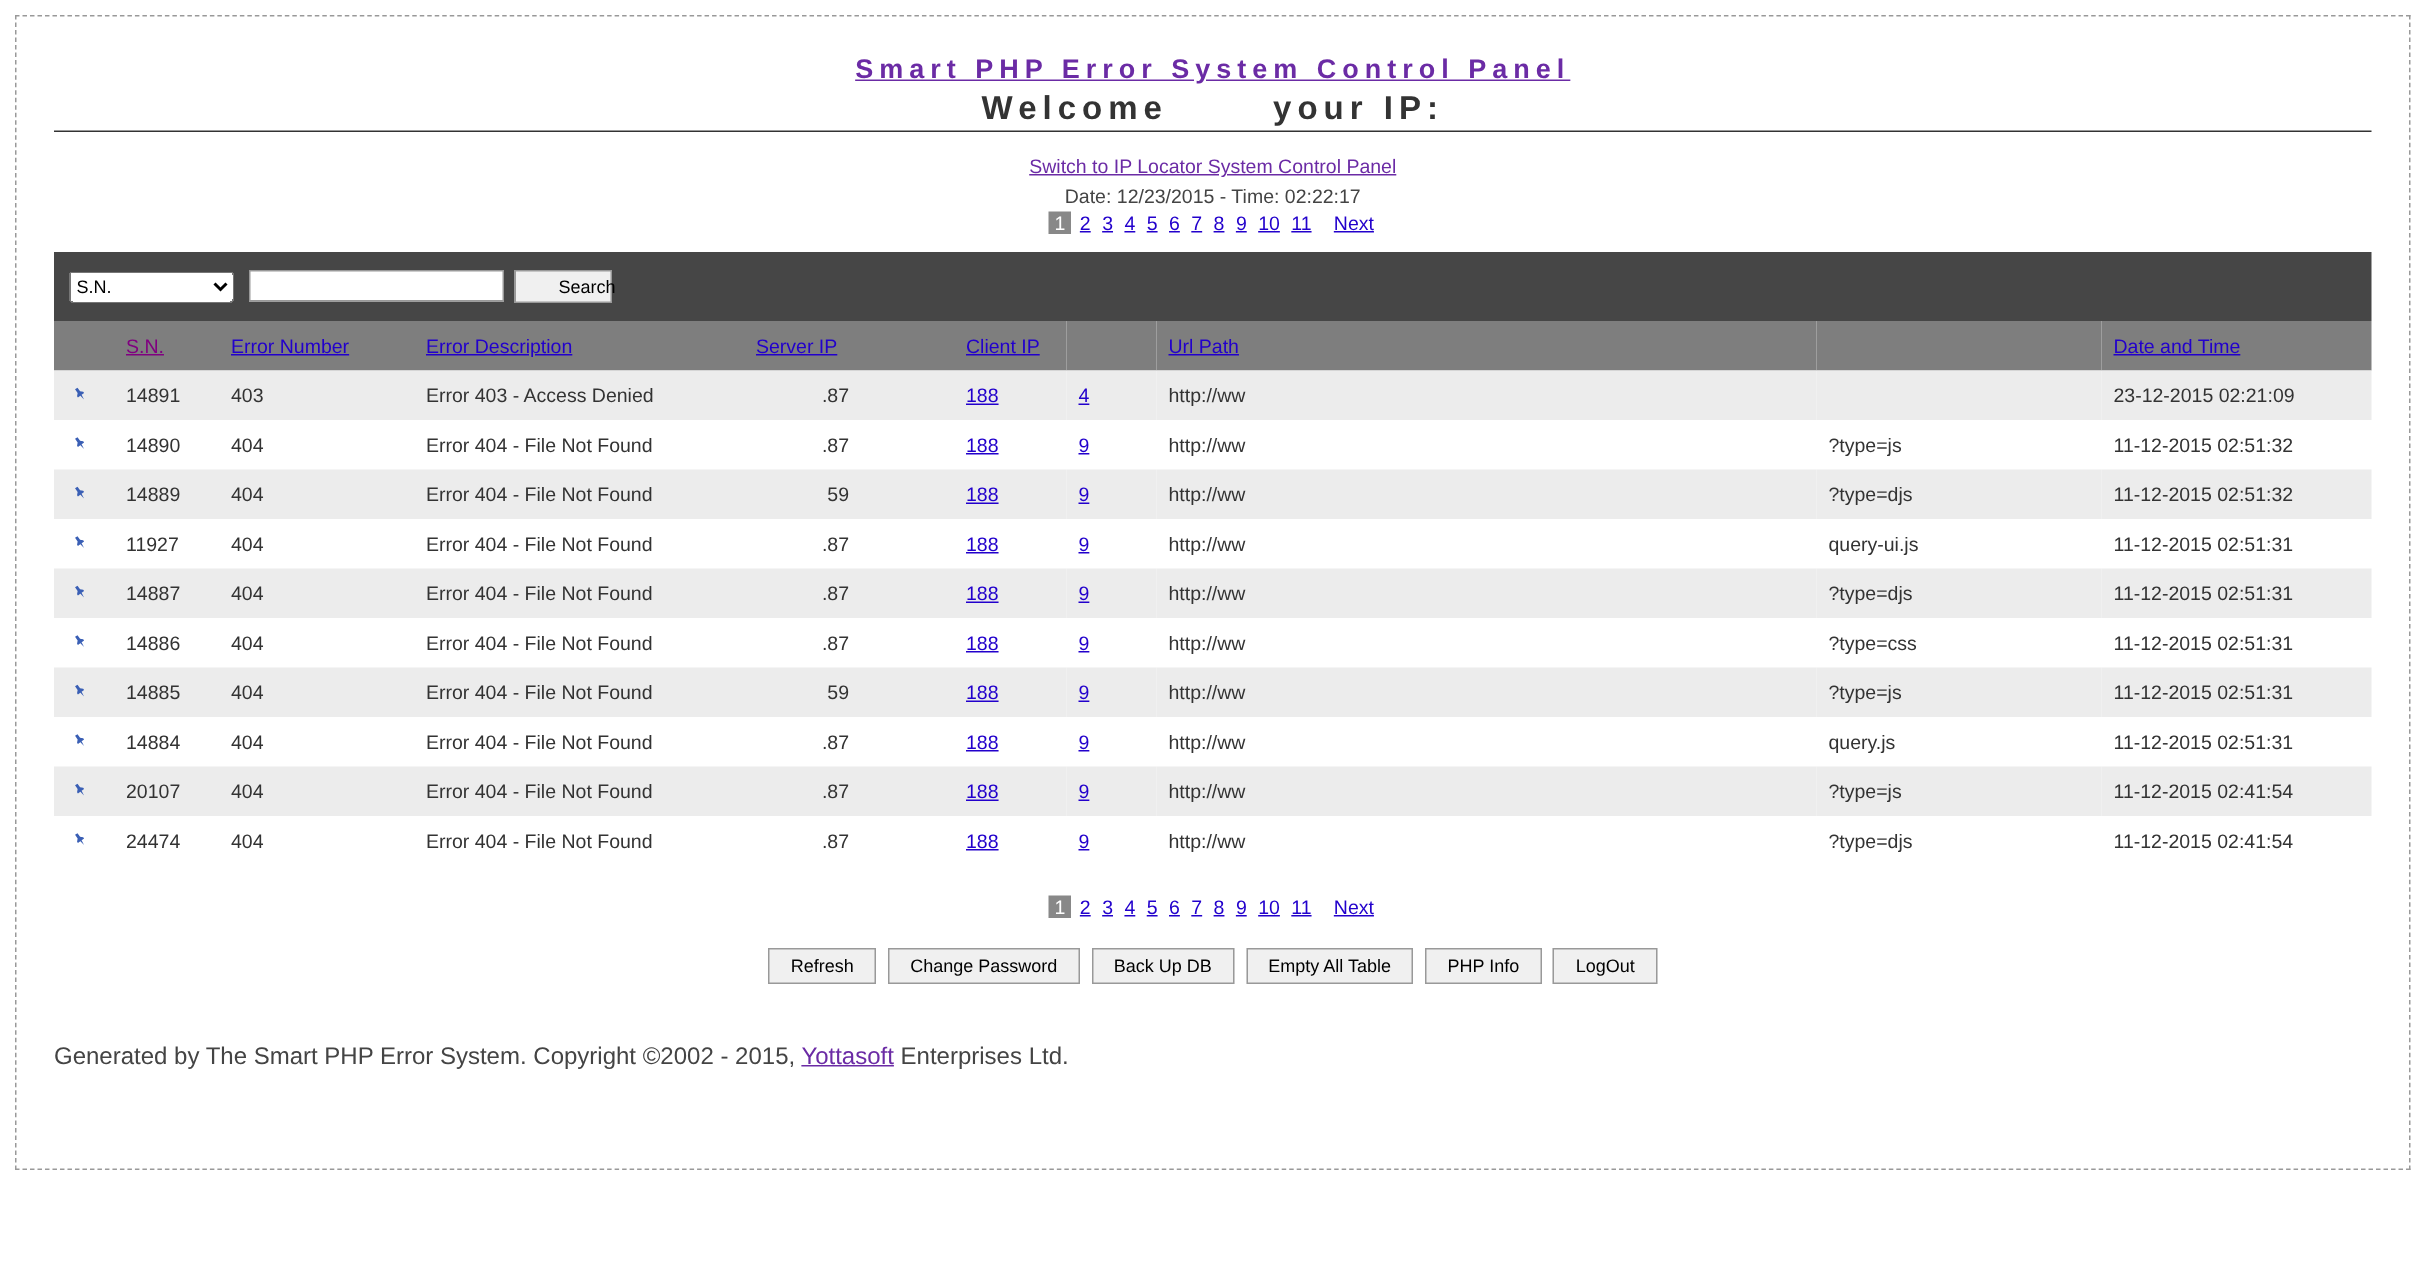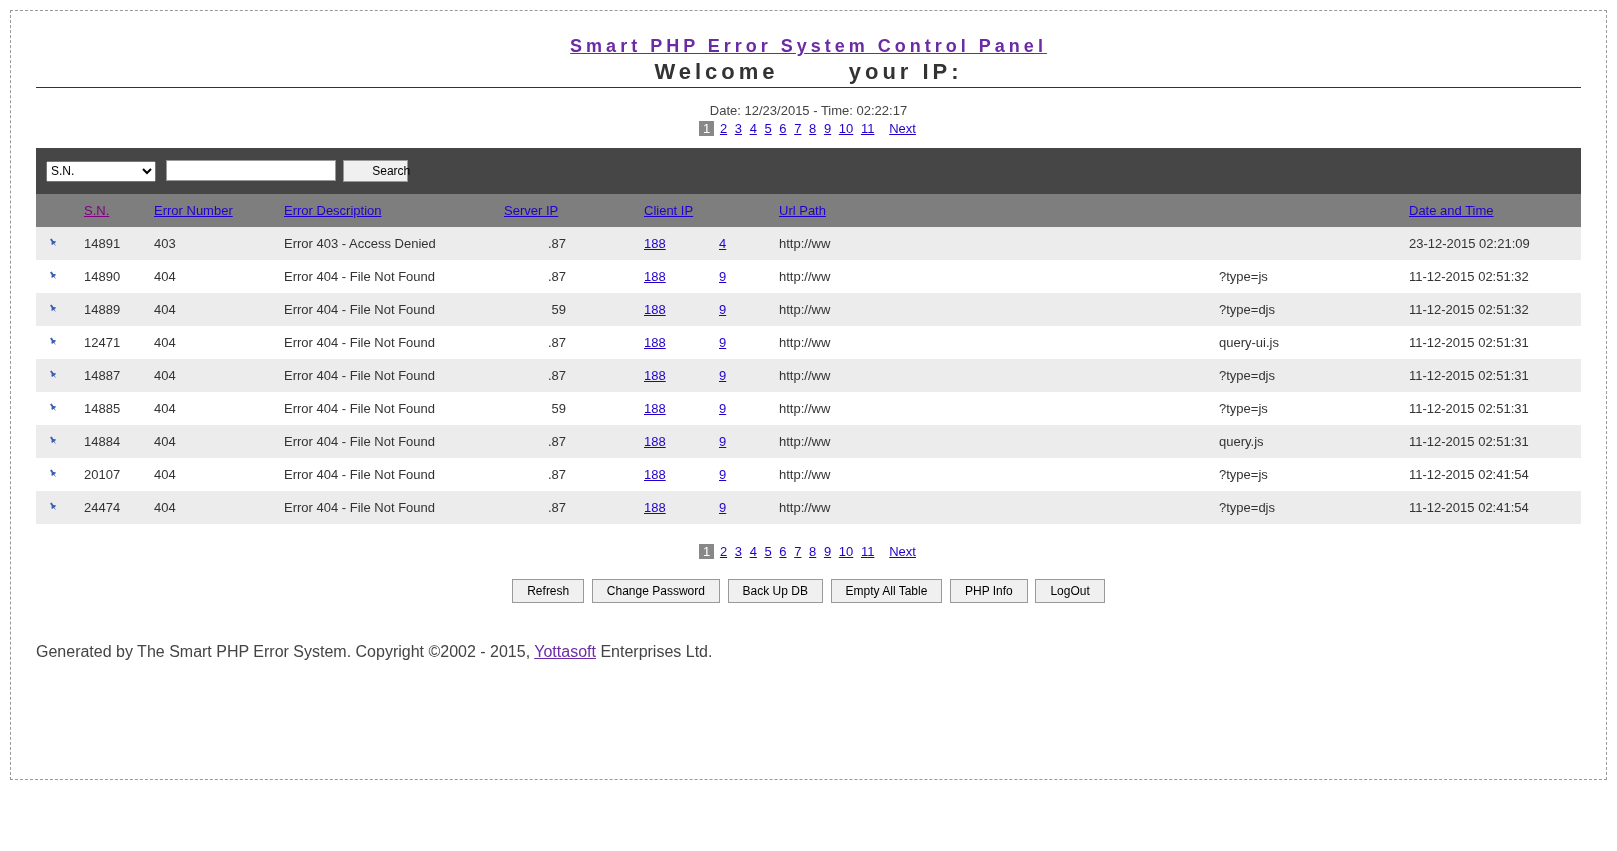--- a/index.html
+++ b/index.html
@@ -176,20 +176,23 @@
 
 <div class="dashed-border">
 
   <div class="header-title">Smart PHP Error System Control Panel</div>
 
   <div class="welcome-row">
     <span class="label">Welcome</span>
     <span class="label">your IP:</span>
   </div>
 
+  <div class="switch-link">
+    <a href="#">Switch to IP Locator System Control Panel</a>
+  </div>
   <div class="date-time">Date: 12/23/2015 - Time: 02:22:17</div>
 
   <div class="pager">
     <span class="page-current">1</span>
     <span> <a href="#">2</a> <a href="#">3</a> <a href="#">4</a> <a href="#">5</a> <a href="#">6</a> <a href="#">7</a> <a href="#">8</a> <a href="#">9</a> <a href="#">10</a> <a href="#">11</a></span>&nbsp;&nbsp;
     <a href="#">Next</a>
   </div>
 
   <div class="search-bar">
     <select>
@@ -254,21 +257,21 @@
           <td class="link"><a href="#">188</a></td>
           <td class="link"><a href="#">9</a></td>
           <td>http://ww</td>
           <td>?type=djs</td>
           <td>11-12-2015 02:51:32</td>
         </tr>
         <tr>
           <td class="col-icon"><span class="pin-icon"><svg viewBox="0 0 24 24">
                 <path d="M14,4 L14,10 L17,13 L17,15 L7,15 L7,13 L10,10 L10,4 Z M11,15 L13,15 L12,22 Z"></path>
               </svg></span></td>
-          <td>12471</td>
+          <td>11927</td>
           <td>404</td>
           <td>Error 404 - File Not Found</td>
           <td style="text-align:right; padding-right:70px;">.87</td>
           <td class="link"><a href="#">188</a></td>
           <td class="link"><a href="#">9</a></td>
           <td>http://ww</td>
           <td>query-ui.js</td>
           <td>11-12-2015 02:51:31</td>
         </tr>
         <tr>
@@ -276,20 +279,34 @@
                 <path d="M14,4 L14,10 L17,13 L17,15 L7,15 L7,13 L10,10 L10,4 Z M11,15 L13,15 L12,22 Z"></path>
               </svg></span></td>
           <td>14887</td>
           <td>404</td>
           <td>Error 404 - File Not Found</td>
           <td style="text-align:right; padding-right:70px;">.87</td>
           <td class="link"><a href="#">188</a></td>
           <td class="link"><a href="#">9</a></td>
           <td>http://ww</td>
           <td>?type=djs</td>
+          <td>11-12-2015 02:51:31</td>
+        </tr>
+        <tr>
+          <td class="col-icon"><span class="pin-icon"><svg viewBox="0 0 24 24">
+                <path d="M14,4 L14,10 L17,13 L17,15 L7,15 L7,13 L10,10 L10,4 Z M11,15 L13,15 L12,22 Z"></path>
+              </svg></span></td>
+          <td>14886</td>
+          <td>404</td>
+          <td>Error 404 - File Not Found</td>
+          <td style="text-align:right; padding-right:70px;">.87</td>
+          <td class="link"><a href="#">188</a></td>
+          <td class="link"><a href="#">9</a></td>
+          <td>http://ww</td>
+          <td>?type=css</td>
           <td>11-12-2015 02:51:31</td>
         </tr>
         <tr>
           <td class="col-icon"><span class="pin-icon"><svg viewBox="0 0 24 24">
                 <path d="M14,4 L14,10 L17,13 L17,15 L7,15 L7,13 L10,10 L10,4 Z M11,15 L13,15 L12,22 Z"></path>
               </svg></span></td>
           <td>14885</td>
           <td>404</td>
           <td>Error 404 - File Not Found</td>
           <td style="text-align:right; padding-right:70px;">59</td>

